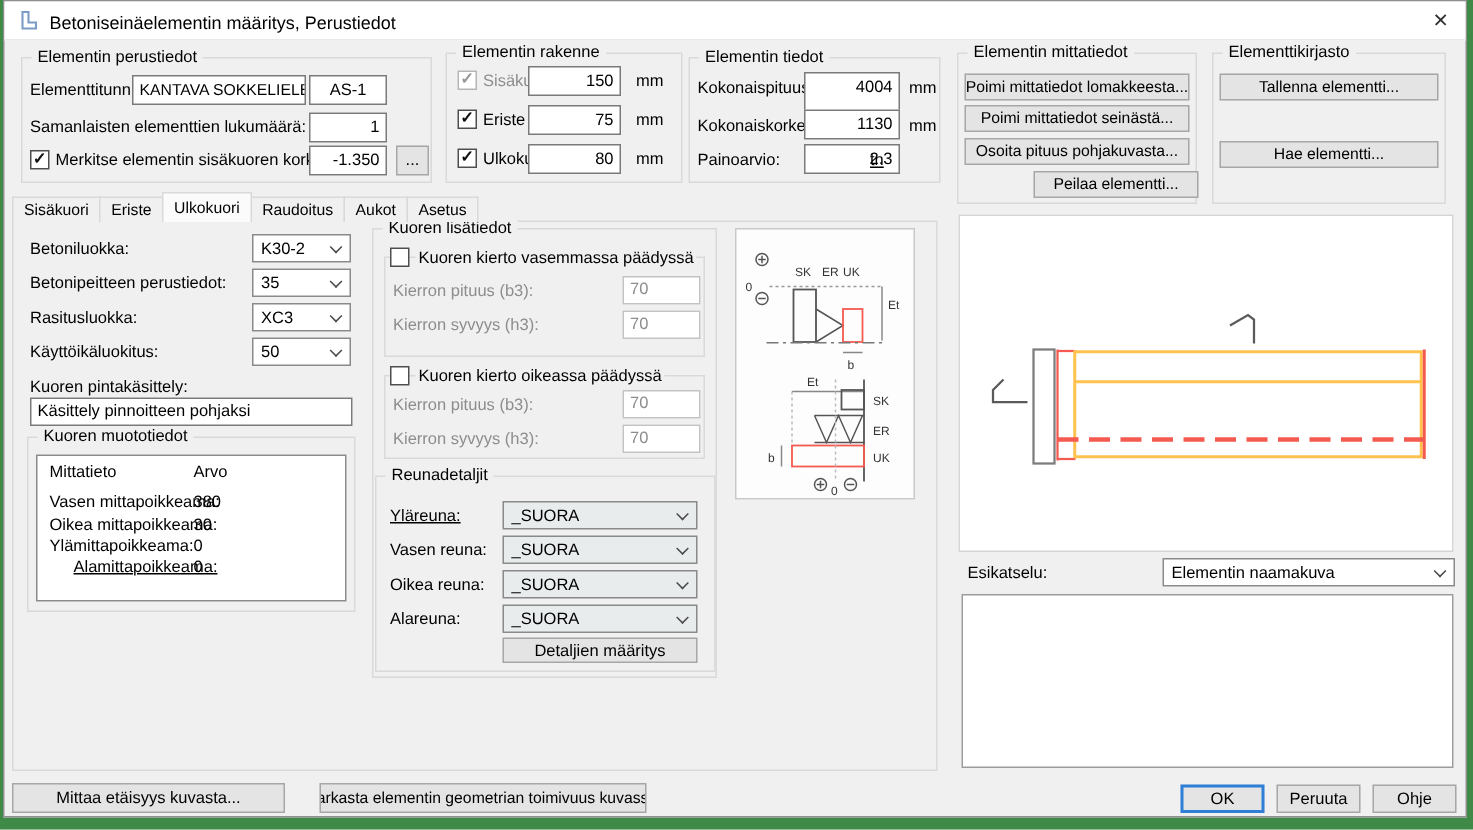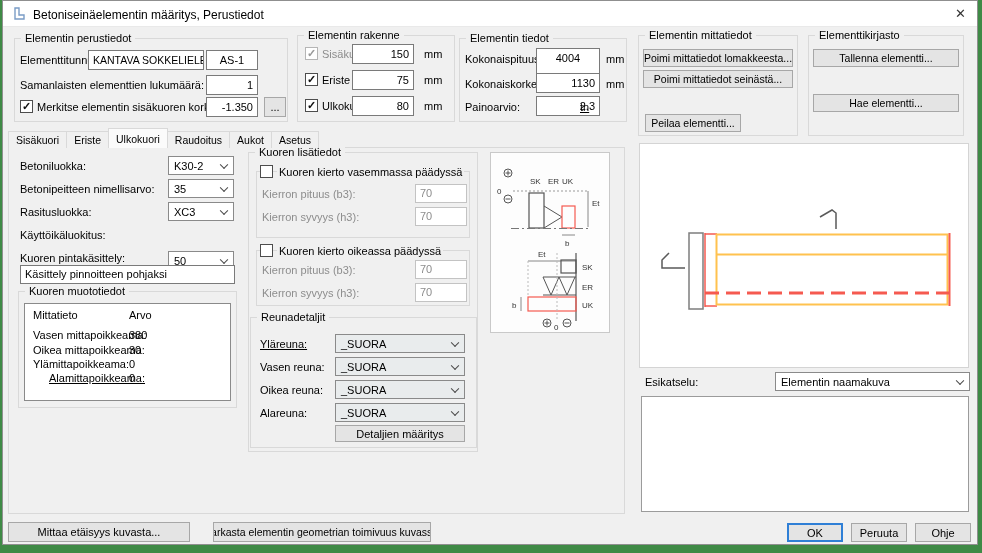--- a/index.html
+++ b/index.html
@@ -88,35 +88,36 @@
       <span class="check">✓</span>
     </span>
   <div class="lbl" style="left:322px;top:100px;">Ulkokuori</div>
   <div class="inp num" style="left:352px;top:96px;width:62px;height:20px;">80</div>
   <div class="lbl" style="left:424px;top:100px;">mm</div>
 
   <div class="grp" style="left:459px;top:38px;width:168px;height:84px;">
     <span class="grp-title">Elementin tiedot</span>
   </div>
   <div class="lbl" style="left:465px;top:53px;">Kokonaispituus:</div>
-  <div class="inp num" style="left:536px;top:48px;width:64px;height:36px;text-align:center;">4004</div>
+  <div class="inp num" style="left:536px;top:48px;width:64px;height:36px;">4004</div>
   <div class="lbl" style="left:606px;top:53px;">mm</div>
   <div class="lbl" style="left:465px;top:78px;">Kokonaiskorkeus:</div>
   <div class="inp num" style="left:536px;top:73px;width:64px;height:20px;">1130</div>
   <div class="lbl" style="left:606px;top:78px;">mm</div>
   <div class="lbl" style="left:465px;top:101px;">Painoarvio:</div>
   <div class="inp num" style="left:536px;top:96px;width:64px;height:20px;">2.3</div>
   <div class="lbl" style="left:580px;top:101px;text-decoration:underline;">tn</div>
 
   <div class="grp" style="left:638px;top:35px;width:160px;height:101px;">
     <span class="grp-title">Elementin mittatiedot</span>
   </div>
   <div class="btn" style="left:643px;top:49px;width:150px;height:18px;font-size:10.5px;">Poimi mittatiedot lomakkeesta...</div>
   <div class="btn" style="left:643px;top:70px;width:150px;height:18px;font-size:10.5px;">Poimi mittatiedot seinästä...</div>
-  <div class="btn" style="left:645px;top:114px;width:96px;height:18px;font-size:10.5px;">Peilaa elementti...</div>
+  <div class="btn" style="left:643px;top:92px;width:150px;height:18px;font-size:10.5px;">Osoita pituus pohjakuvasta...</div>
+  <div class="btn" style="left:689px;top:114px;width:110px;height:18px;font-size:10.5px;">Peilaa elementti...</div>
 
   <div class="grp" style="left:808px;top:35px;width:156px;height:101px;">
     <span class="grp-title">Elementtikirjasto</span>
   </div>
   <div class="btn" style="left:813px;top:49px;width:146px;height:18px;font-size:10.5px;">Tallenna elementti...</div>
   <div class="btn" style="left:813px;top:70px;width:146px;height:18px;font-size:10.5px;margin-top:24px;">Hae elementti...</div>
 
   <div class="tabpage"></div>
   <div class="tabs">
     <div class="tab">Sisäkuori</div>
@@ -125,32 +126,32 @@
     <div class="tab">Raudoitus</div>
     <div class="tab">Aukot</div>
     <div class="tab">Asetus</div>
   </div>
 
   <div class="lbl" style="left:20px;top:160px;">Betoniluokka:</div>
   <div class="combo" style="left:168px;top:156px;width:66px;height:19px;">
     <span>K30-2</span>
       <span class="chev"></span>
   </div>
-  <div class="lbl" style="left:20px;top:183px;">Betonipeitteen nimellisarvo:</div>
+  <div class="lbl" style="left:20px;top:183px;">Betonipeitteen perustiedot:</div>
   <div class="combo" style="left:168px;top:179px;width:66px;height:19px;">
     <span>35</span>
       <span class="chev"></span>
   </div>
   <div class="lbl" style="left:20px;top:206px;">Rasitusluokka:</div>
   <div class="combo" style="left:168px;top:202px;width:66px;height:19px;text-align:center;">
     <span>XC3</span>
       <span class="chev"></span>
   </div>
   <div class="lbl" style="left:20px;top:229px;">Käyttöikäluokitus:</div>
-  <div class="combo" style="left:168px;top:225px;width:66px;height:19px;margin-top:26px;">
+  <div class="combo" style="left:168px;top:225px;width:66px;height:19px;">
     <span>50</span>
       <span class="chev"></span>
   </div>
   <div class="lbl" style="left:20px;top:252px;">Kuoren pintakäsittely:</div>
   <div class="inp h19" style="left:20px;top:265px;width:215px;height:19px;">Käsittely pinnoitteen pohjaksi</div>
 
   <div class="grp" style="left:18px;top:291px;width:219px;height:117px;">
     <span class="grp-title">Kuoren muototiedot</span>
   </div>
   <div class="listbox" style="left:24px;top:303px;width:207px;height:98px;">

